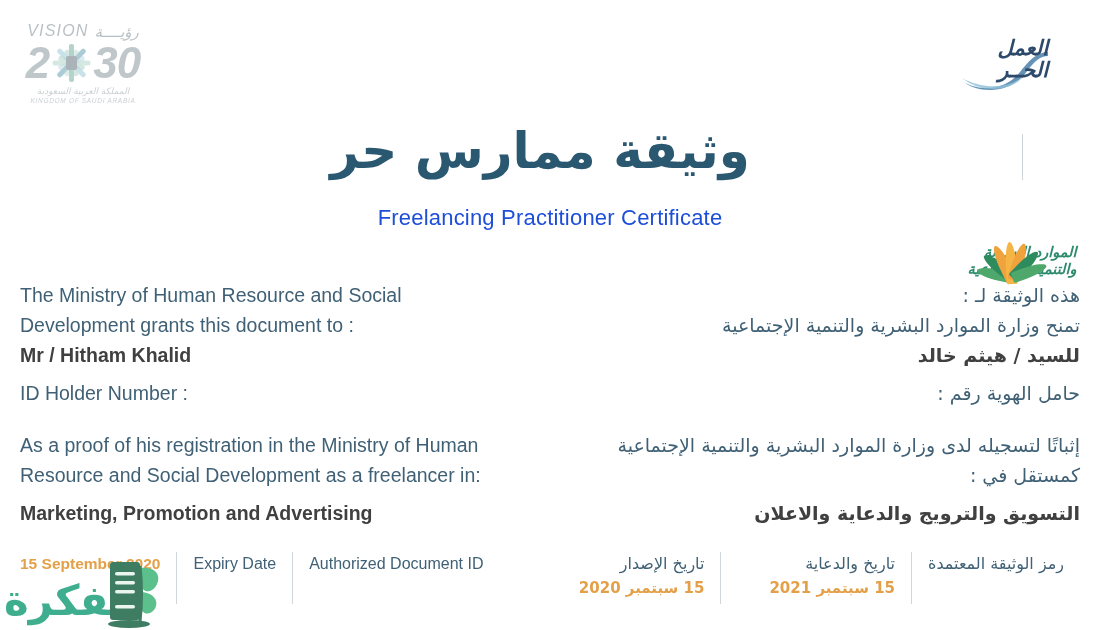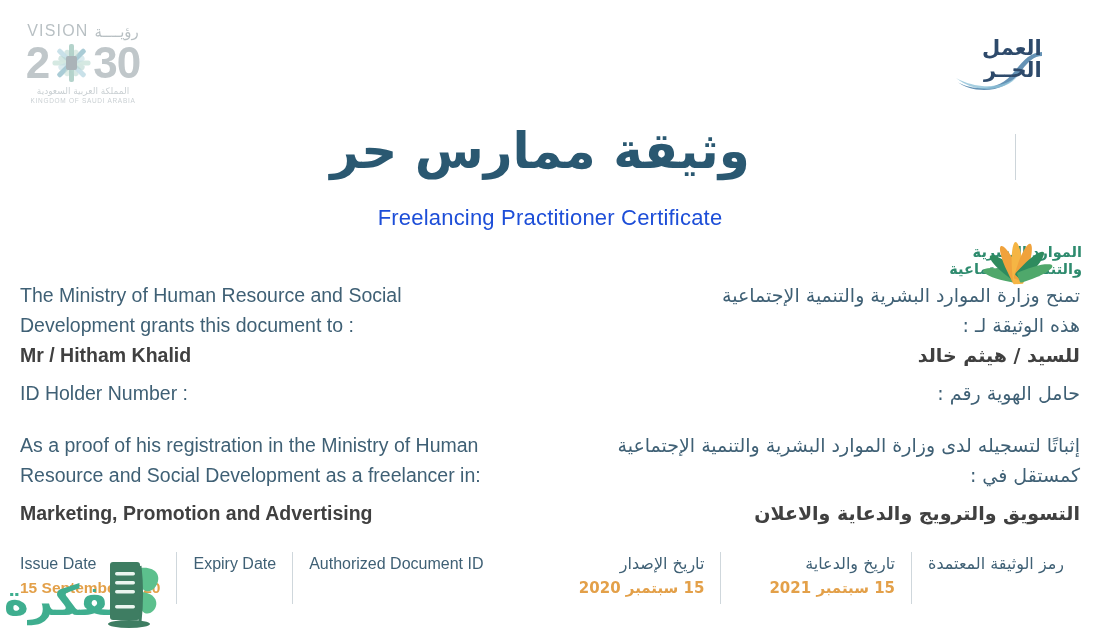--- a/index.html
+++ b/index.html
@@ -17,20 +17,21 @@
     background: #ffffff;
     overflow: hidden;
   }
 
   
   #header {
     position: absolute;
     top: 0; left: 0;
     width: 1100px;
     height: 120px;
+    font-style: italic;
   }
 
   
   #vision-logo {
     position: absolute;
     left: 18px;
     top: 20px;
     width: 130px;
     height: 88px;
     opacity: 0.62;
@@ -414,35 +415,34 @@
     <div class="gap-sm"></div>
     <div class="ln-en">ID Holder Number :</div>
     <div class="gap"></div>
     <div class="ln-en">As a proof of his registration in the Ministry of Human</div>
     <div class="ln-en">Resource and Social Development as a freelancer in:</div>
     <div class="gap-sm"></div>
     <div class="ln-en hl">Marketing, Promotion and Advertising</div>
   </div>
 
   <div id="body-ar">
+    <div class="ln-ar">هذه الوثيقة لـ :</div>
     <div class="ln-ar">تمنح وزارة الموارد البشرية والتنمية الإجتماعية</div>
-    <div class="ln-ar">هذه الوثيقة لـ :</div>
     <div class="ln-ar hl">للسيد / هيثم خالد</div>
     <div class="gap-sm"></div>
     <div class="ln-ar">حامل الهوية رقم :</div>
     <div class="gap"></div>
     <div class="ln-ar">إثباتًا لتسجيله لدى وزارة الموارد البشرية والتنمية الإجتماعية</div>
     <div class="ln-ar">كمستقل في :</div>
     <div class="gap-sm"></div>
     <div class="ln-ar hl">التسويق والترويج والدعاية والاعلان</div>
   </div>
 
   <div id="footer-en">
     <div class="fcol fcol-en">
-      <span class="f-label-en">Issue Date</span>
       <span class="f-value-en">15 September 2020</span>
     </div>
     <div class="fsep"></div>
     <div class="fcol fcol-en" style="padding-left:16px;">
       <span class="f-label-en">Expiry Date</span>
     </div>
     <div class="fsep"></div>
     <div class="fcol fcol-en" style="padding-left:16px;">
       <span class="f-label-en">Authorized Document ID</span>
       <span class="f-value-en"></span>

